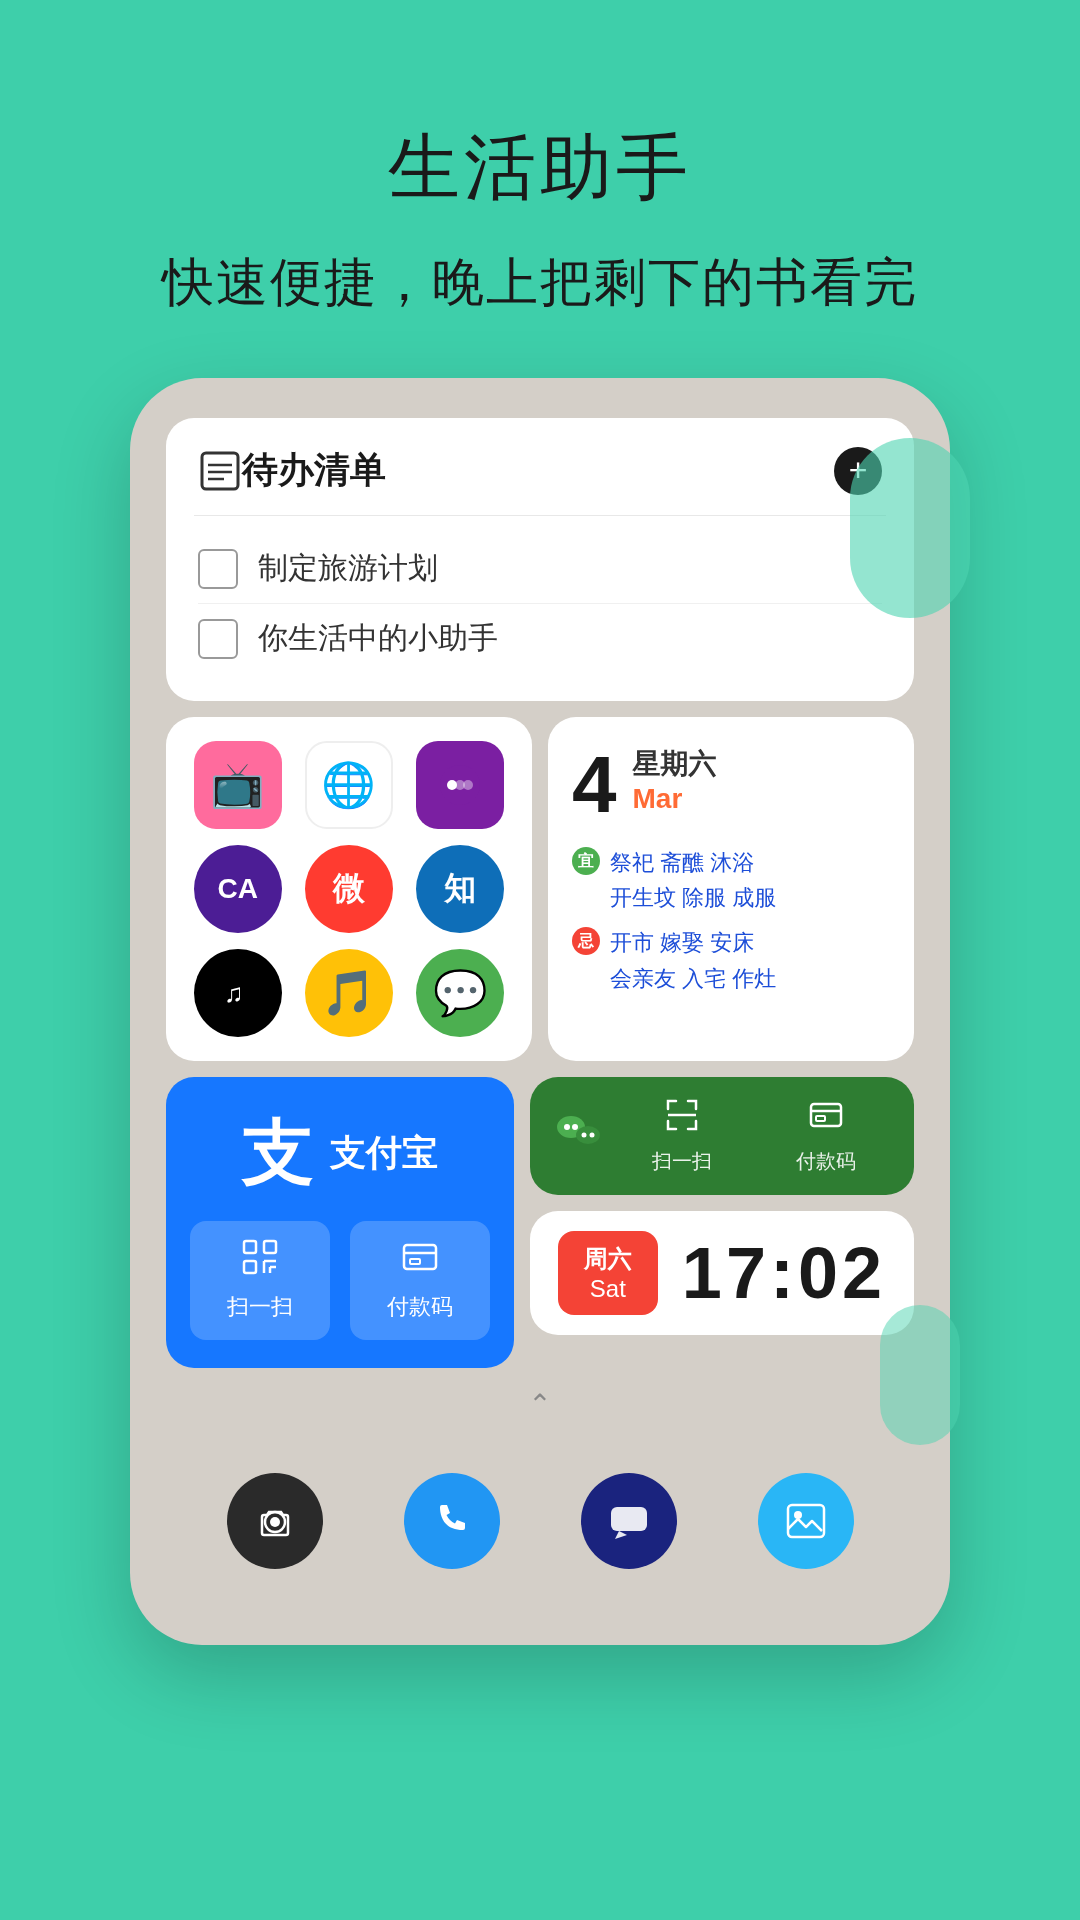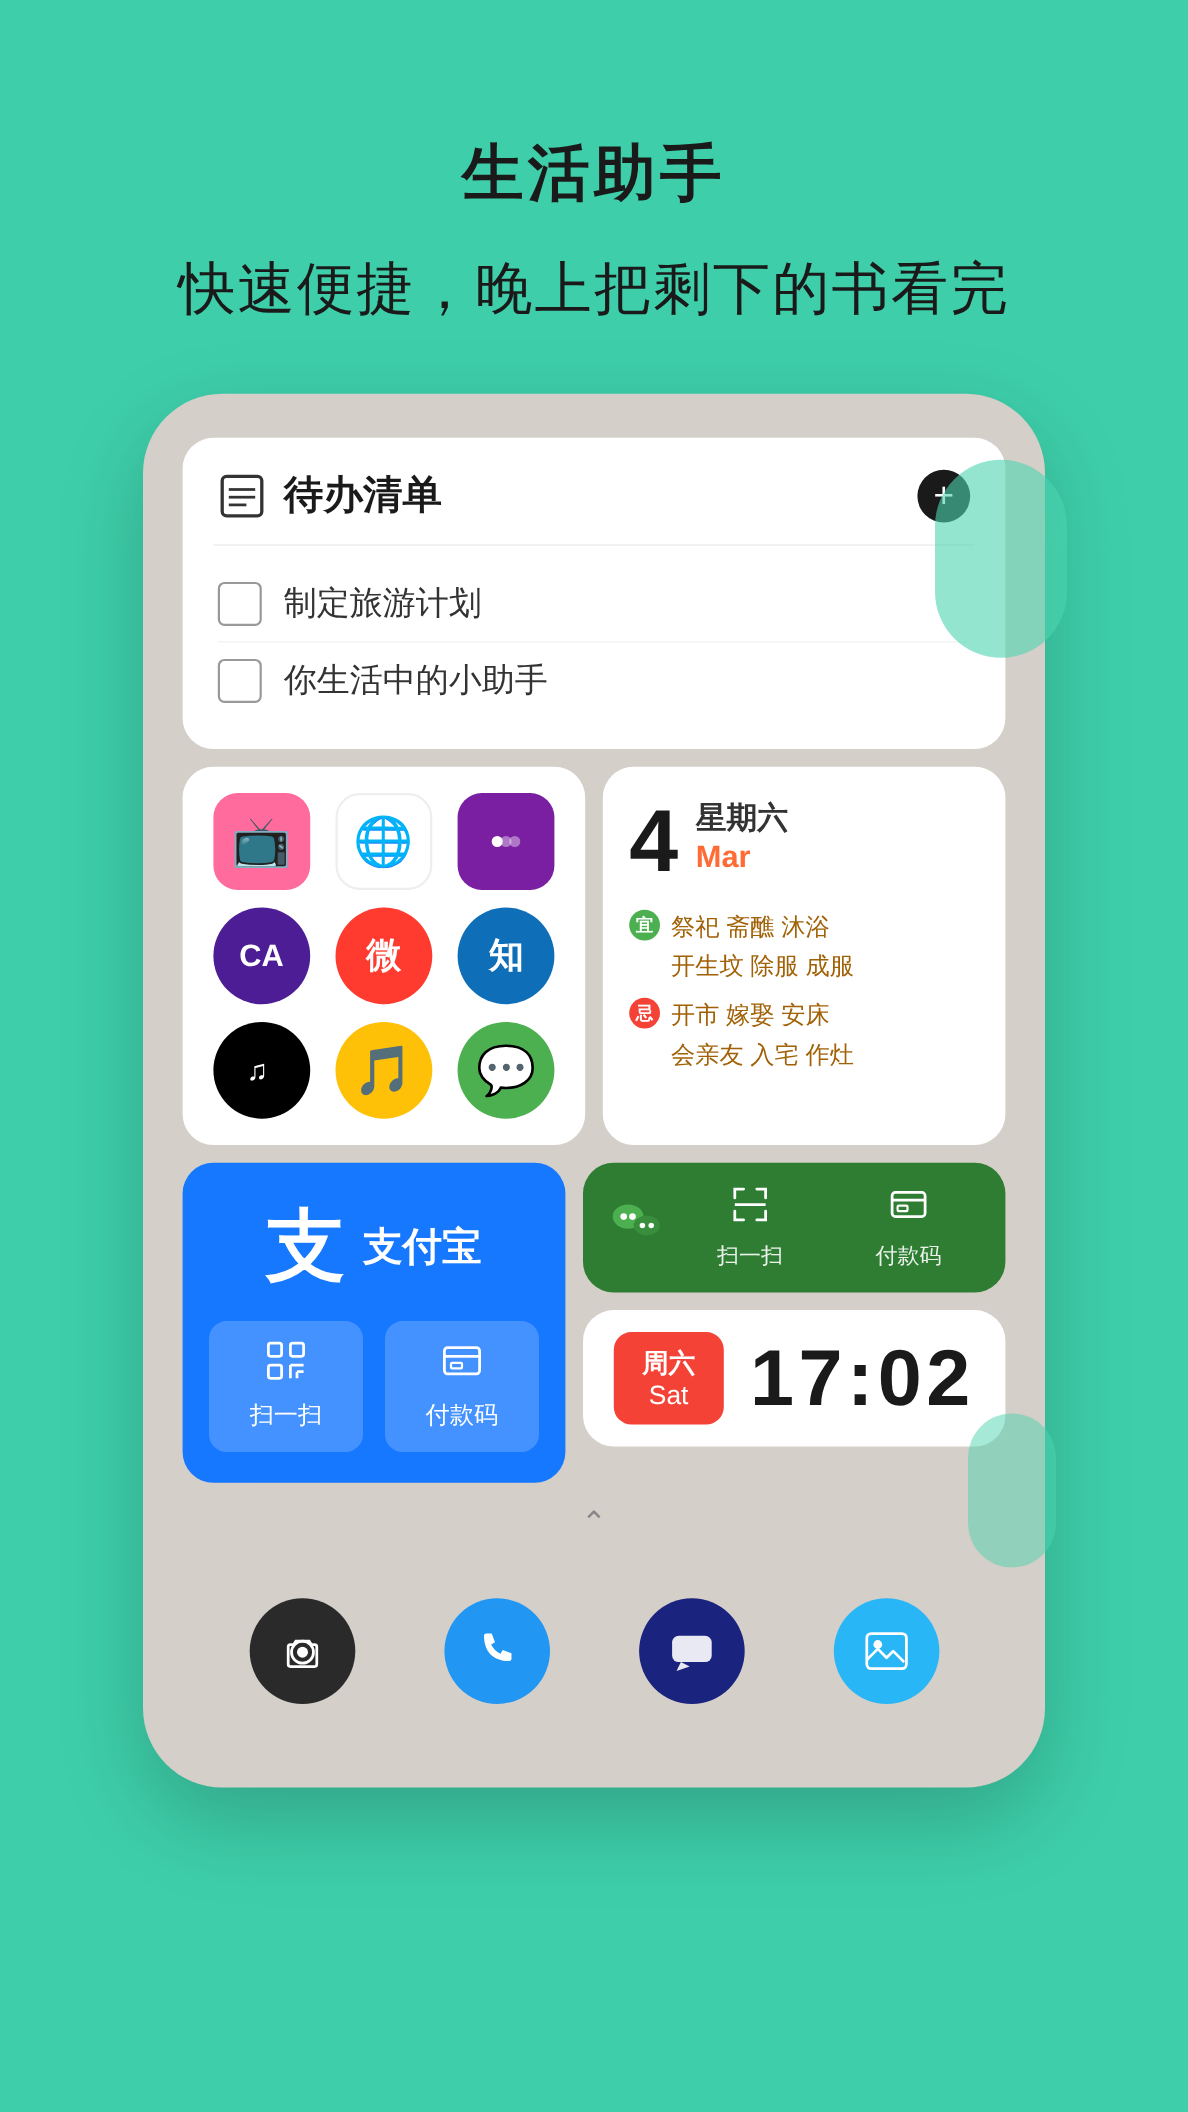--- a/index.html
+++ b/index.html
@@ -15,22 +15,22 @@
       overflow: hidden;
     }
 
     
     .header {
       width: 100%;
       text-align: center;
       padding: 120px 40px 60px;
     }
     .header-title {
-      font-size: 56px;
-      font-weight: 700;
+      font-size: 72px;
+      font-weight: 400;
       color: #1a1a1a;
       letter-spacing: 4px;
       margin-bottom: 32px;
     }
     .header-subtitle {
       font-size: 52px;
       color: #1a1a1a;
       font-weight: 400;
       letter-spacing: 2px;
     }
@@ -84,21 +84,21 @@
     }
     .todo-header {
       display: flex;
       align-items: center;
       justify-content: space-between;
       margin-bottom: 20px;
     }
     .todo-header-left {
       display: flex;
       align-items: center;
-      gap: 16px;
+      gap: 0;
     }
     .todo-icon {
       width: 44px;
       height: 44px;
       display: flex;
       align-items: center;
       justify-content: center;
     }
     .todo-title {
       font-size: 36px;
@@ -256,21 +256,21 @@
       font-size: 16px;
       color: white;
       font-weight: 700;
       flex-shrink: 0;
       margin-top: 2px;
     }
     .cal-badge.good { background: #4CAF50; }
     .cal-badge.bad { background: #F44336; }
     .cal-items {
       font-size: 22px;
-      color: #a16207;
+      color: #1d4ed8;
       line-height: 1.6;
     }
 
     
     .bottom-row {
       display: flex;
       gap: 16px;
       width: 100%;
     }
 

